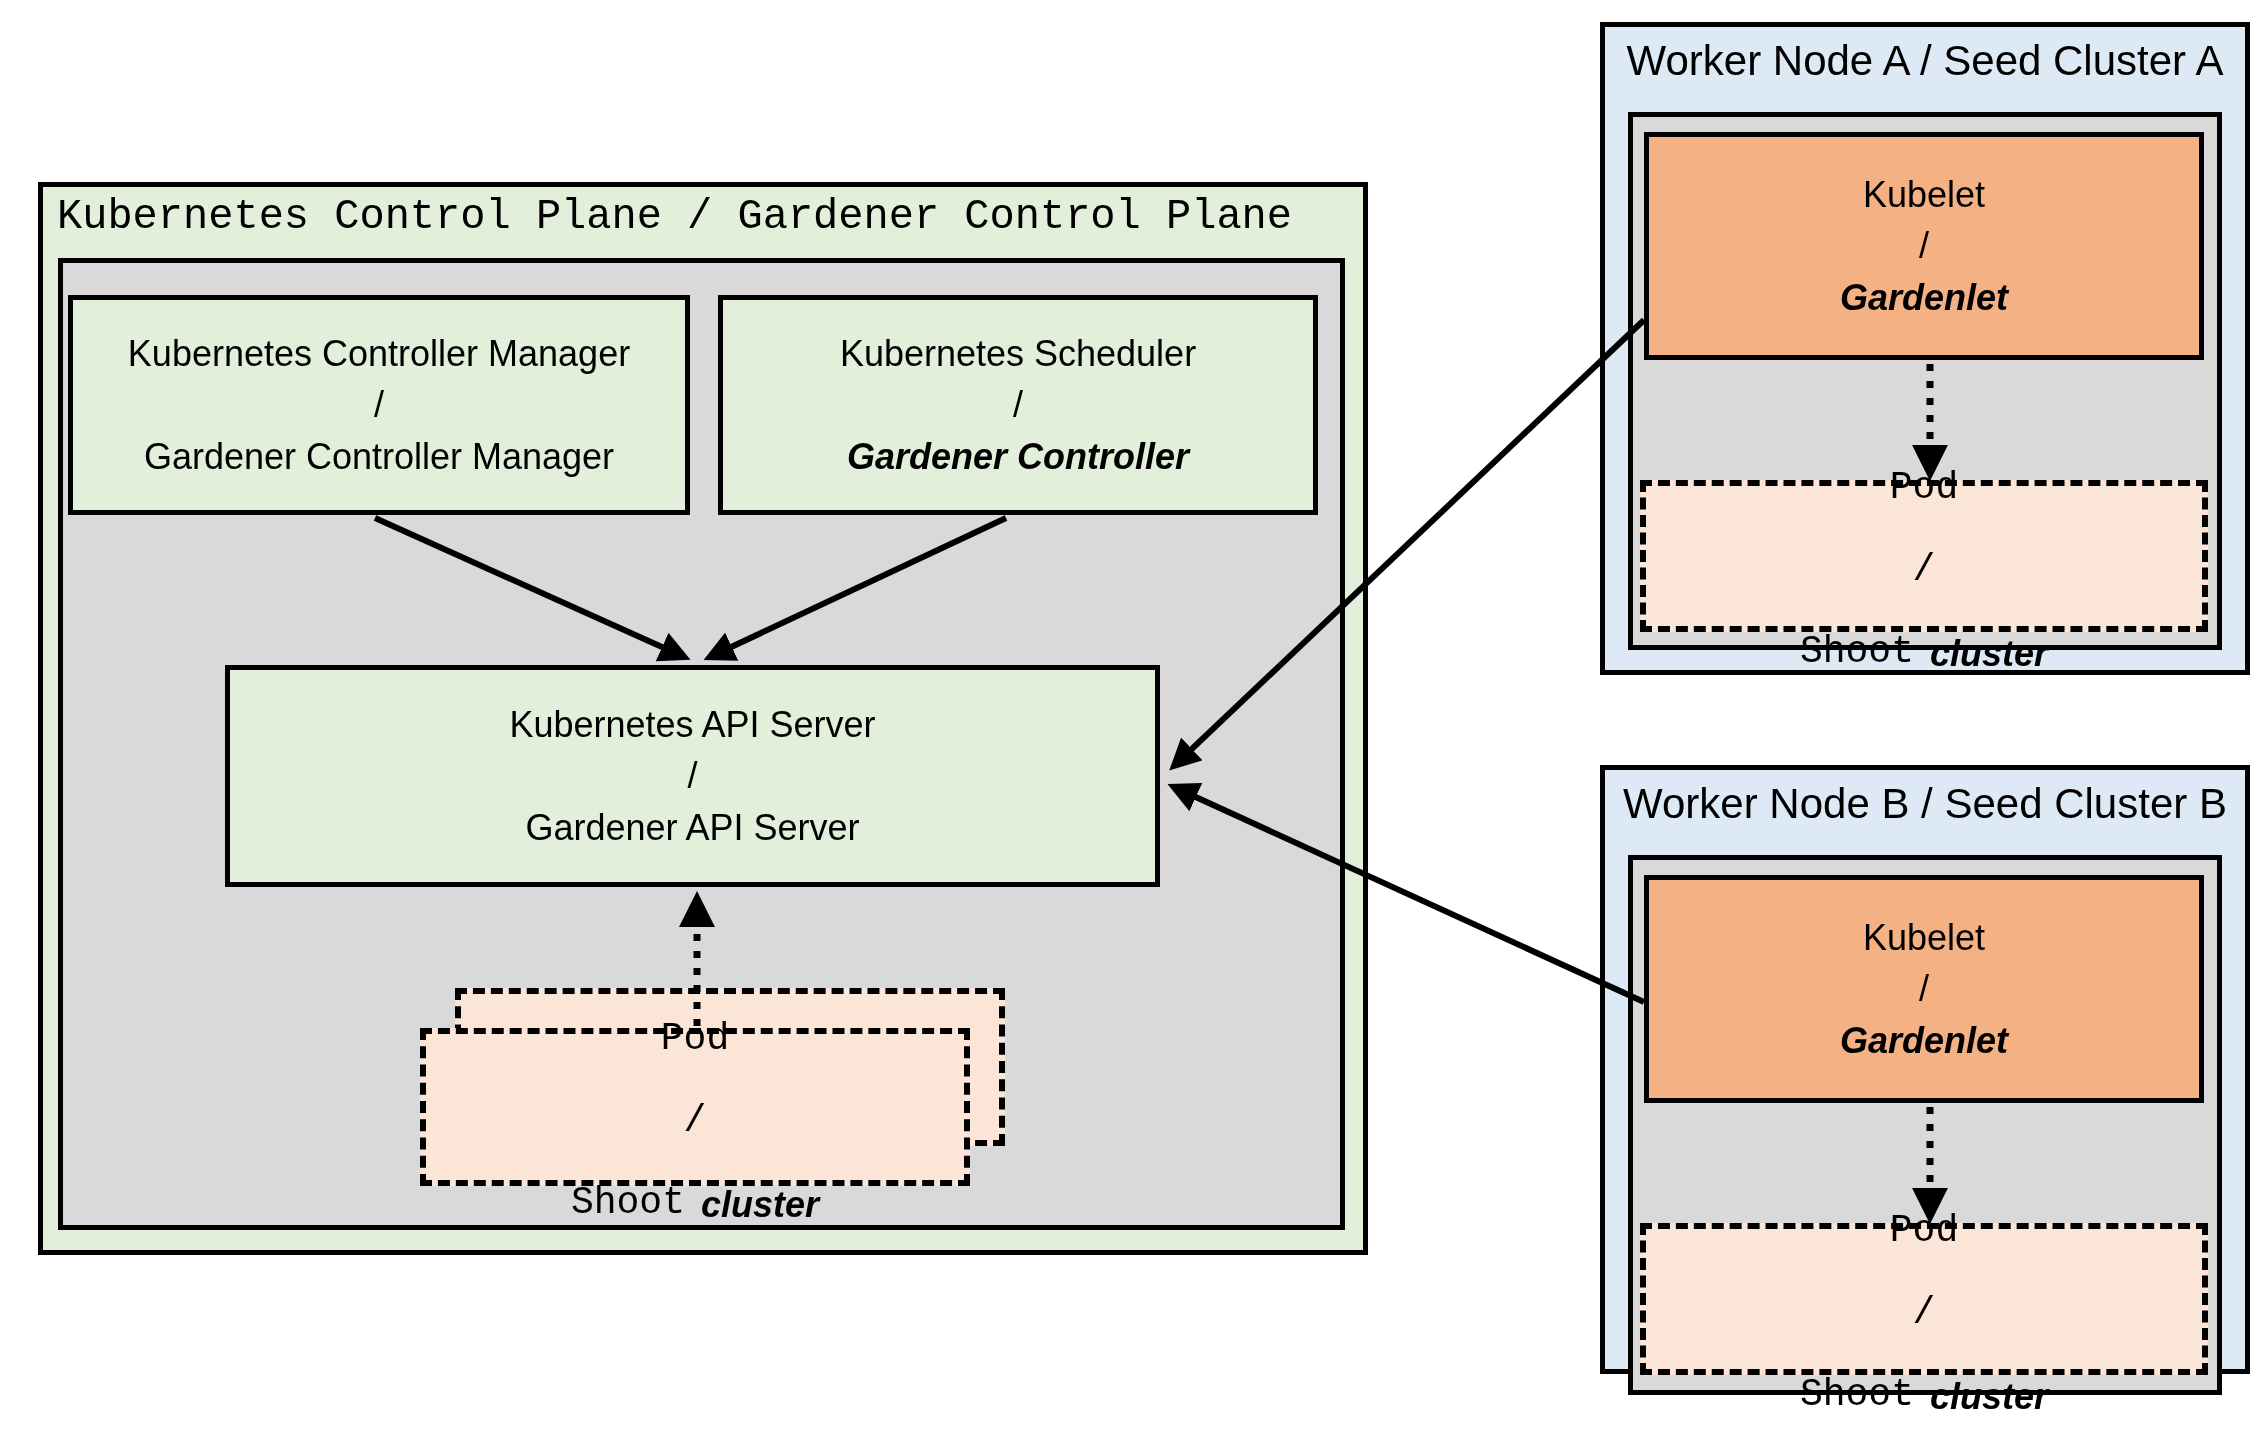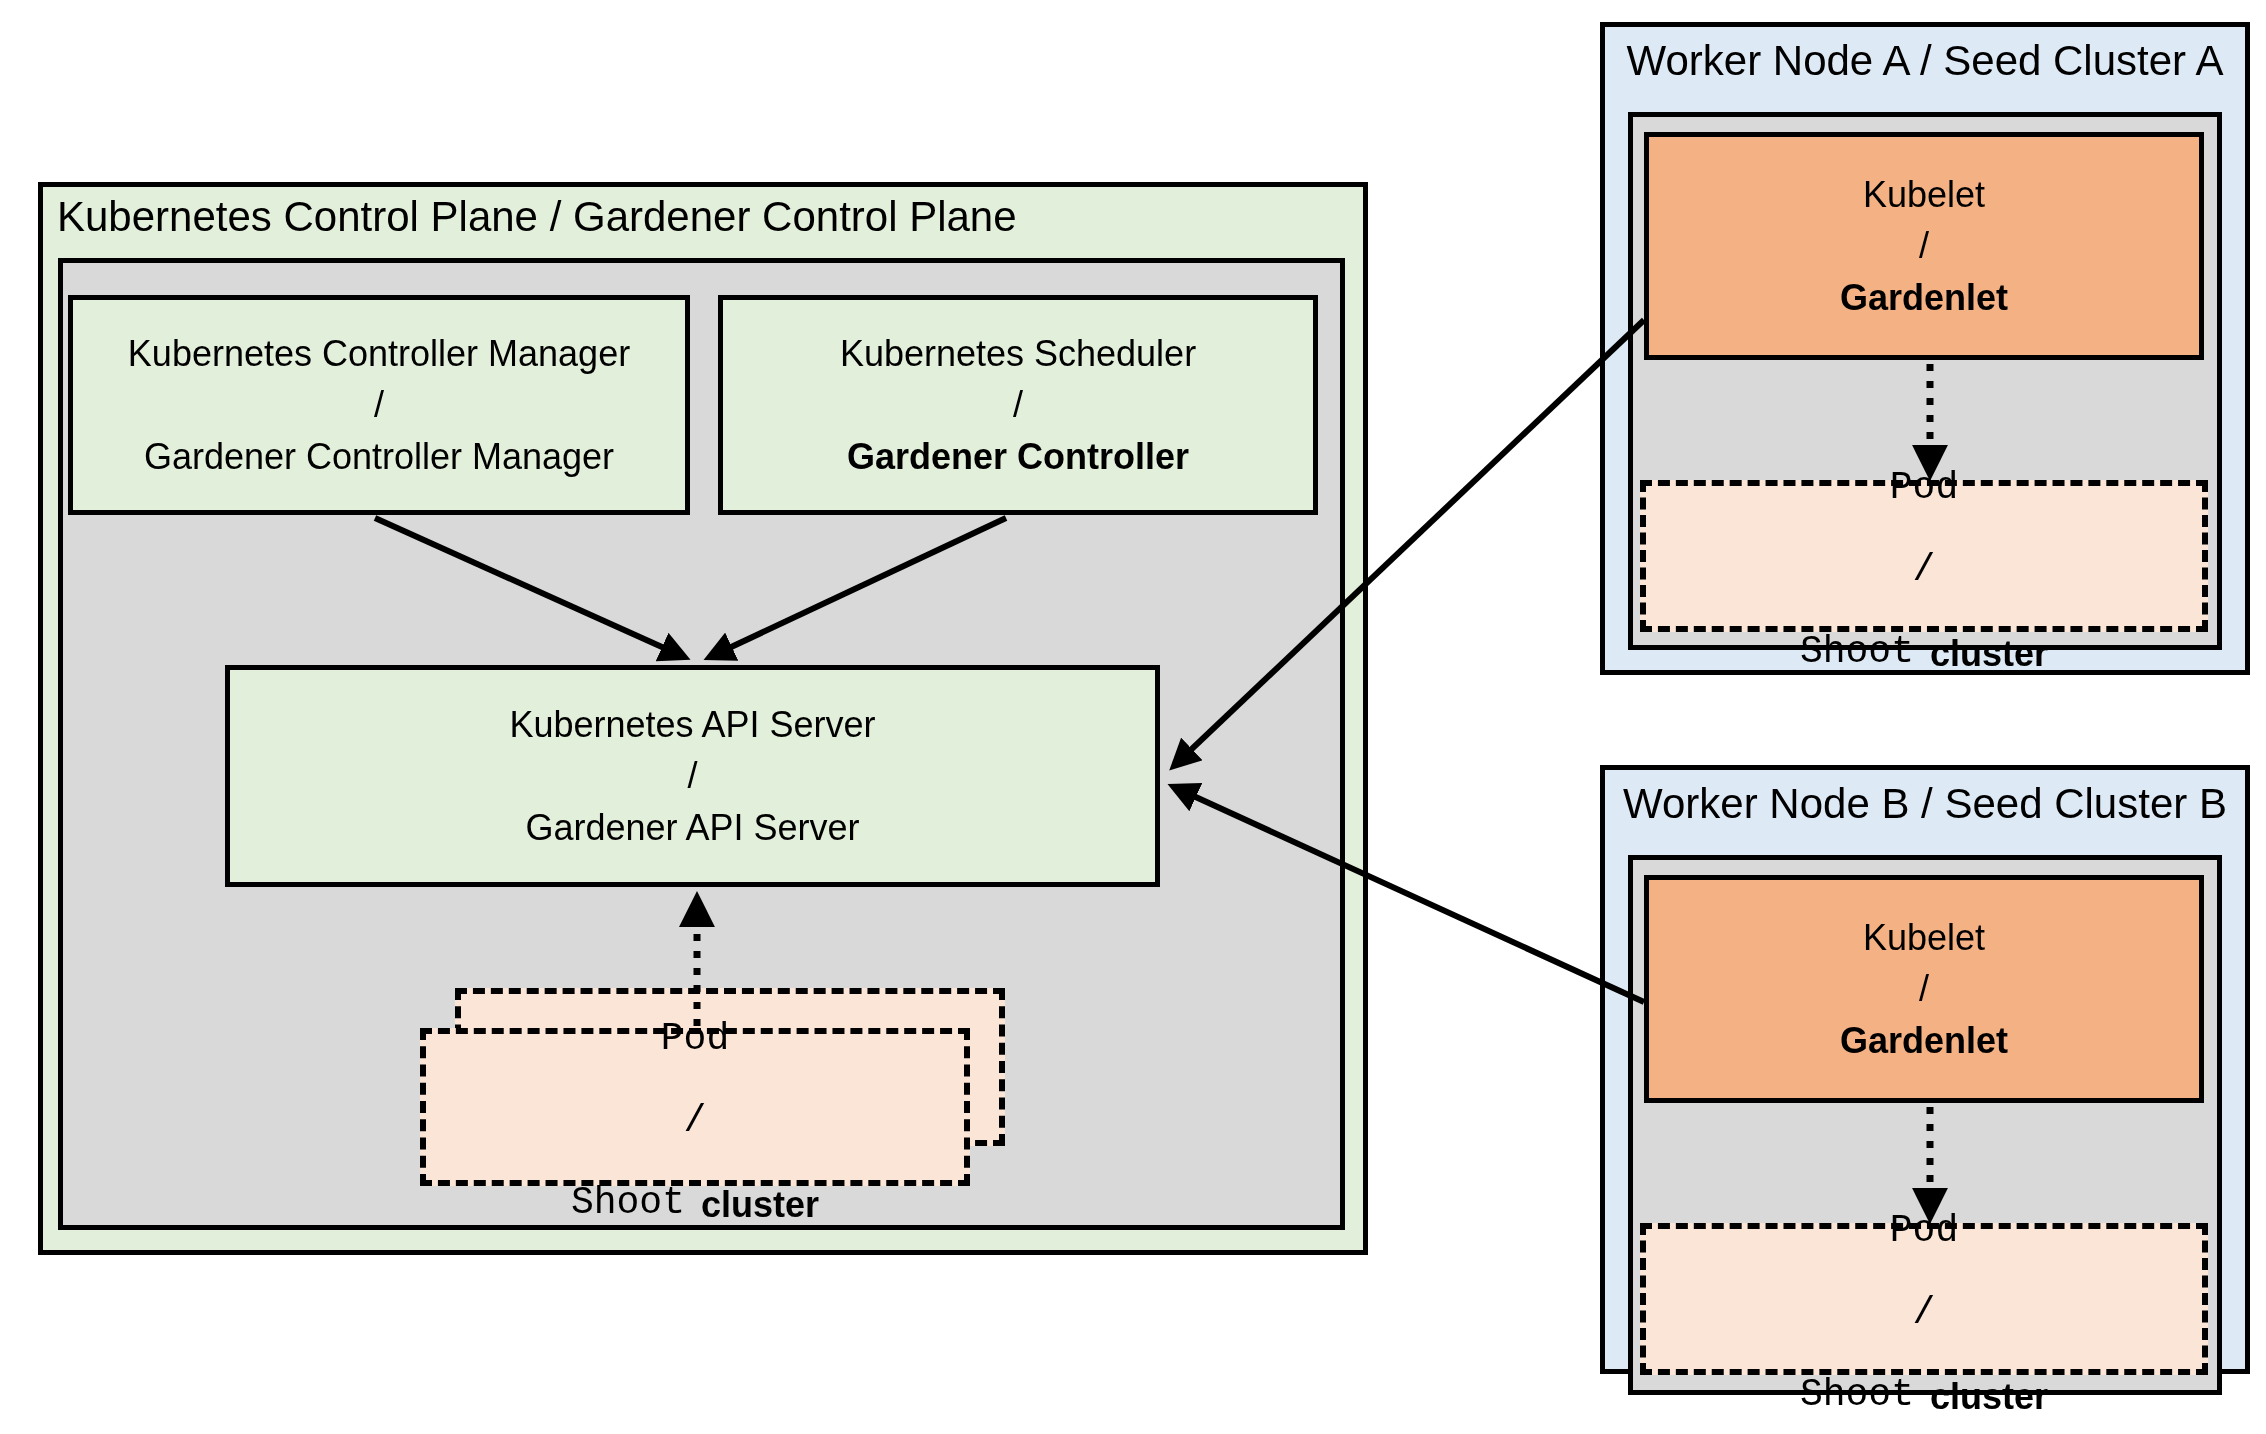--- a/index.html
+++ b/index.html
@@ -13,27 +13,27 @@
   .bg-blue{background:var(--blue,#dde9f5);}
   .bg-orange{background:var(--orange,#f4b183);padding-left:32px;}
   .bg-peach{background:var(--peach,#fbe5d6);}
   .dashed{border:6px dashed #000;}
   .label{
     position:absolute;inset:0;display:flex;flex-direction:column;
     justify-content:center;align-items:center;text-align:center;
     font-size:36px;line-height:1.42;
   }
   .label .ln{white-space:nowrap;}
-  .bold{font-weight:bold;}
+  .bold{font-weight:bold;font-style:italic;}
   .mono{font-family:"Liberation Mono","DejaVu Sans Mono",monospace;font-size:38px;margin-top:28px;}
   .pair{display:flex;gap:16px;align-items:flex-end;}
   .section-title{
     position:absolute;font-size:42px;white-space:nowrap;
   }
-  .cp-title{left:14px;top:6px;}
+  .cp-title{left:14px;top:6px;font-family:Liberation Mono, monospace;}
   .wn-title{left:0;right:0;top:10px;text-align:center;}
   svg.arrows{position:absolute;left:0;top:0;z-index:10;pointer-events:none;}
   svg.arrows line{stroke:#000;}
 </style>
 </head>
 <body>
 
 <div class="canvas">
 
   <div class="box bg-green" style="left:38px;top:182px;width:1330px;height:1073px;">

